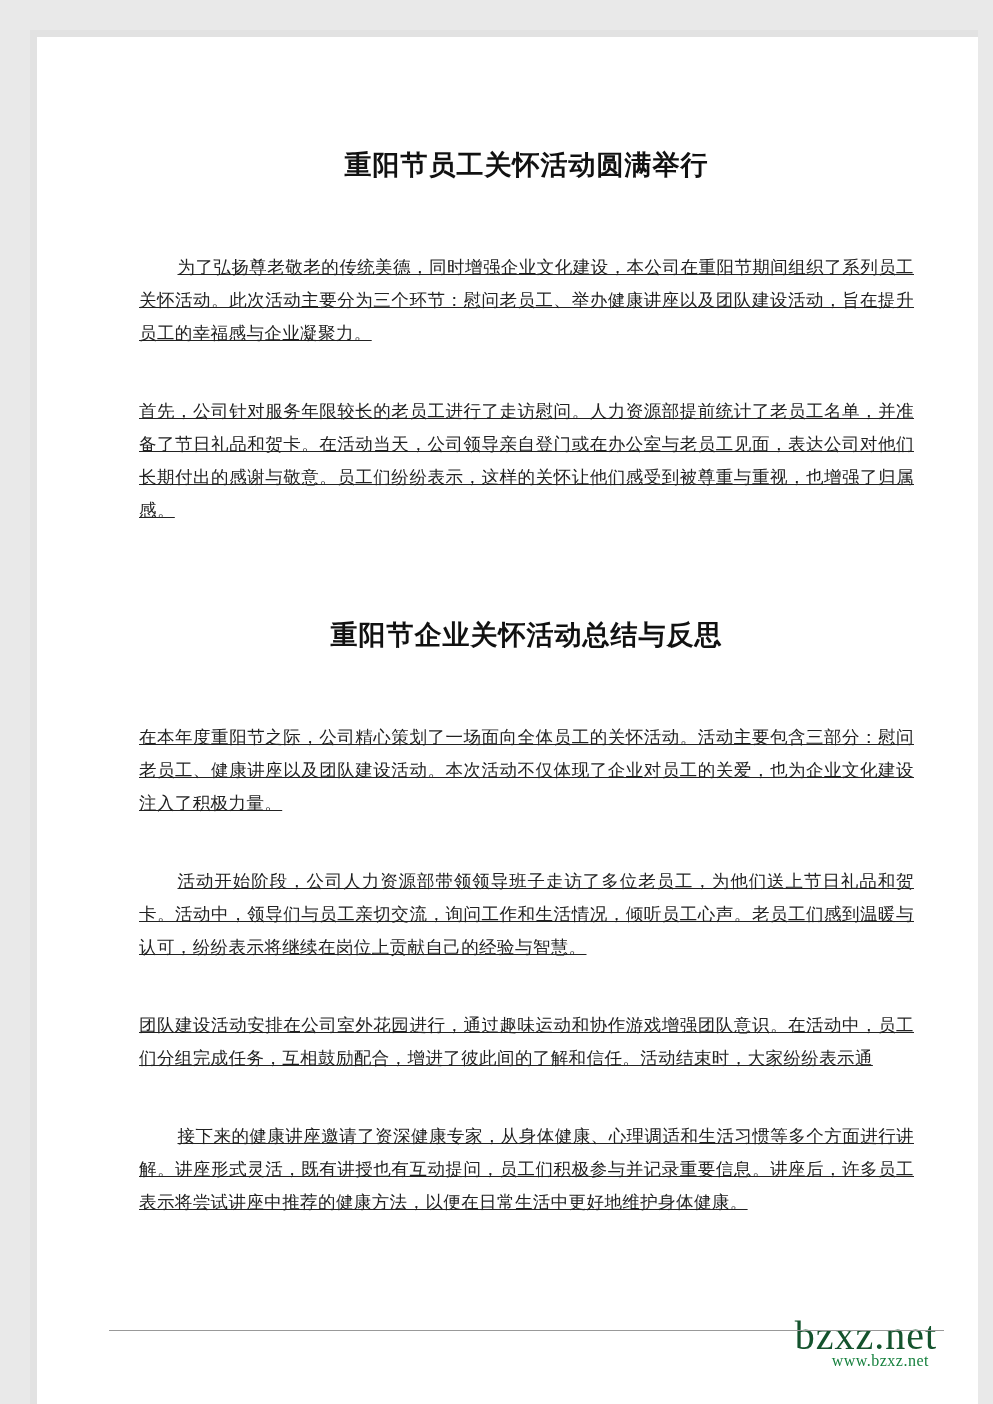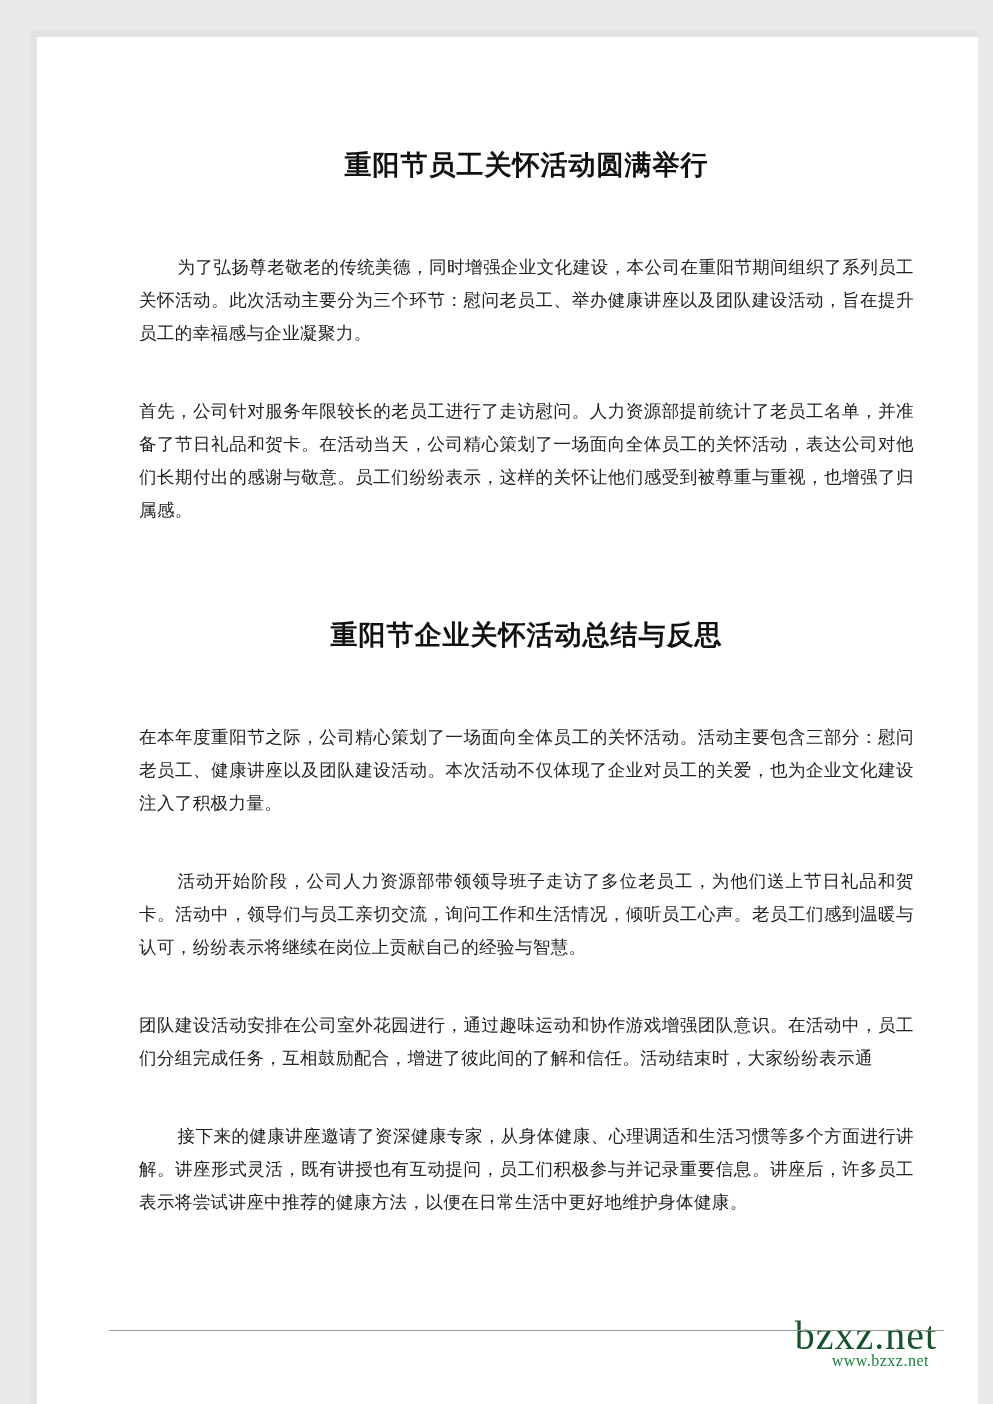--- a/index.html
+++ b/index.html
@@ -31,20 +31,21 @@
     margin-top: 60px;
   }
   .para {
     font-size: 17.5px;
     line-height: 33px;
     color: #222222;
     text-align: justify;
     text-justify: inter-character;
     margin-bottom: 15px;
     letter-spacing: 0.4px;
+    text-decoration: underline;
   }
   .para.indent {
     text-indent: 2.2em;
   }
   .watermark {
     position: absolute;
     right: 64px;
     bottom: 56px;
     font-size: 40px;
     color: #14532d;
@@ -68,21 +69,21 @@
   }
 </style>
 </head>
 <body>
 
 <div class="page">
   <div class="content">
 
     <h1 class="doc-title">重阳节员工关怀活动圆满举行</h1>
     <p class="para indent">为了弘扬尊老敬老的传统美德，同时增强企业文化建设，本公司在重阳节期间组织了系列员工关怀活动。此次活动主要分为三个环节：慰问老员工、举办健康讲座以及团队建设活动，旨在提升员工的幸福感与企业凝聚力。</p>
-    <p class="para">首先，公司针对服务年限较长的老员工进行了走访慰问。人力资源部提前统计了老员工名单，并准备了节日礼品和贺卡。在活动当天，公司精心策划了一场面向全体员工的关怀活动，表达公司对他们长期付出的感谢与敬意。员工们纷纷表示，这样的关怀让他们感受到被尊重与重视，也增强了归属感。</p>
+    <p class="para">首先，公司针对服务年限较长的老员工进行了走访慰问。人力资源部提前统计了老员工名单，并准备了节日礼品和贺卡。在活动当天，公司领导亲自登门或在办公室与老员工见面，表达公司对他们长期付出的感谢与敬意。员工们纷纷表示，这样的关怀让他们感受到被尊重与重视，也增强了归属感。</p>
 
     <h1 class="doc-title second">重阳节企业关怀活动总结与反思</h1>
     <p class="para">在本年度重阳节之际，公司精心策划了一场面向全体员工的关怀活动。活动主要包含三部分：慰问老员工、健康讲座以及团队建设活动。本次活动不仅体现了企业对员工的关爱，也为企业文化建设注入了积极力量。</p>
     <p class="para indent">活动开始阶段，公司人力资源部带领领导班子走访了多位老员工，为他们送上节日礼品和贺卡。活动中，领导们与员工亲切交流，询问工作和生活情况，倾听员工心声。老员工们感到温暖与认可，纷纷表示将继续在岗位上贡献自己的经验与智慧。</p>
     <p class="para">团队建设活动安排在公司室外花园进行，通过趣味运动和协作游戏增强团队意识。在活动中，员工们分组完成任务，互相鼓励配合，增进了彼此间的了解和信任。活动结束时，大家纷纷表示通</p>
     <p class="para indent">接下来的健康讲座邀请了资深健康专家，从身体健康、心理调适和生活习惯等多个方面进行讲解。讲座形式灵活，既有讲授也有互动提问，员工们积极参与并记录重要信息。讲座后，许多员工表示将尝试讲座中推荐的健康方法，以便在日常生活中更好地维护身体健康。</p>
 
   </div>
 
   <div class="watermark">bzxz.net</div>

